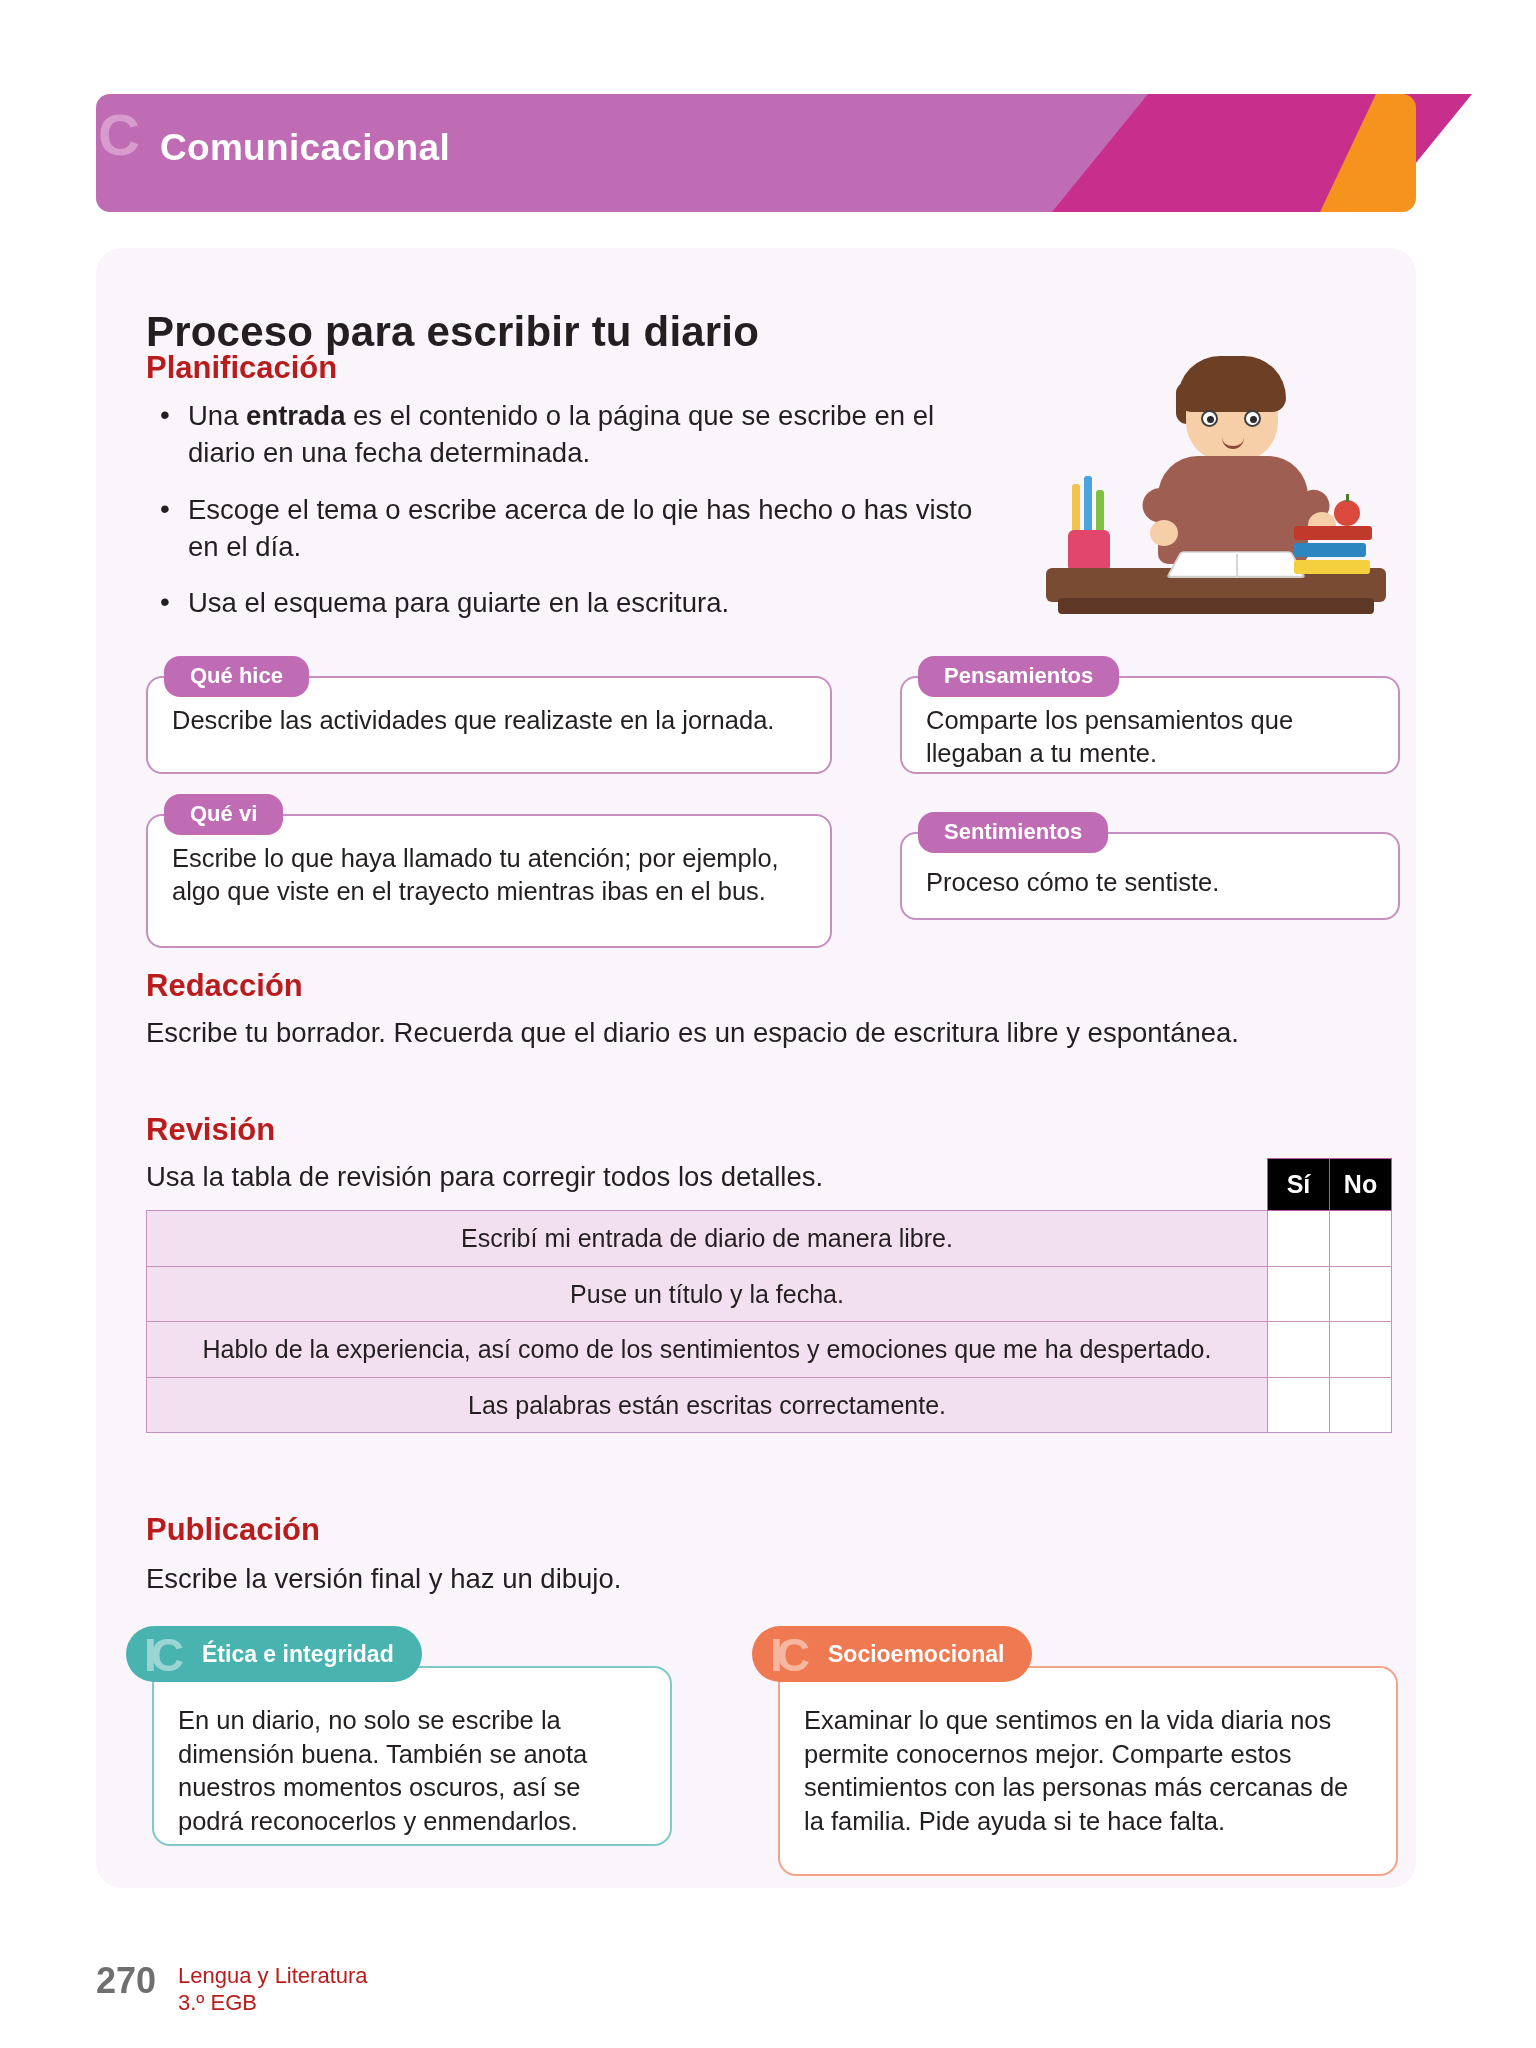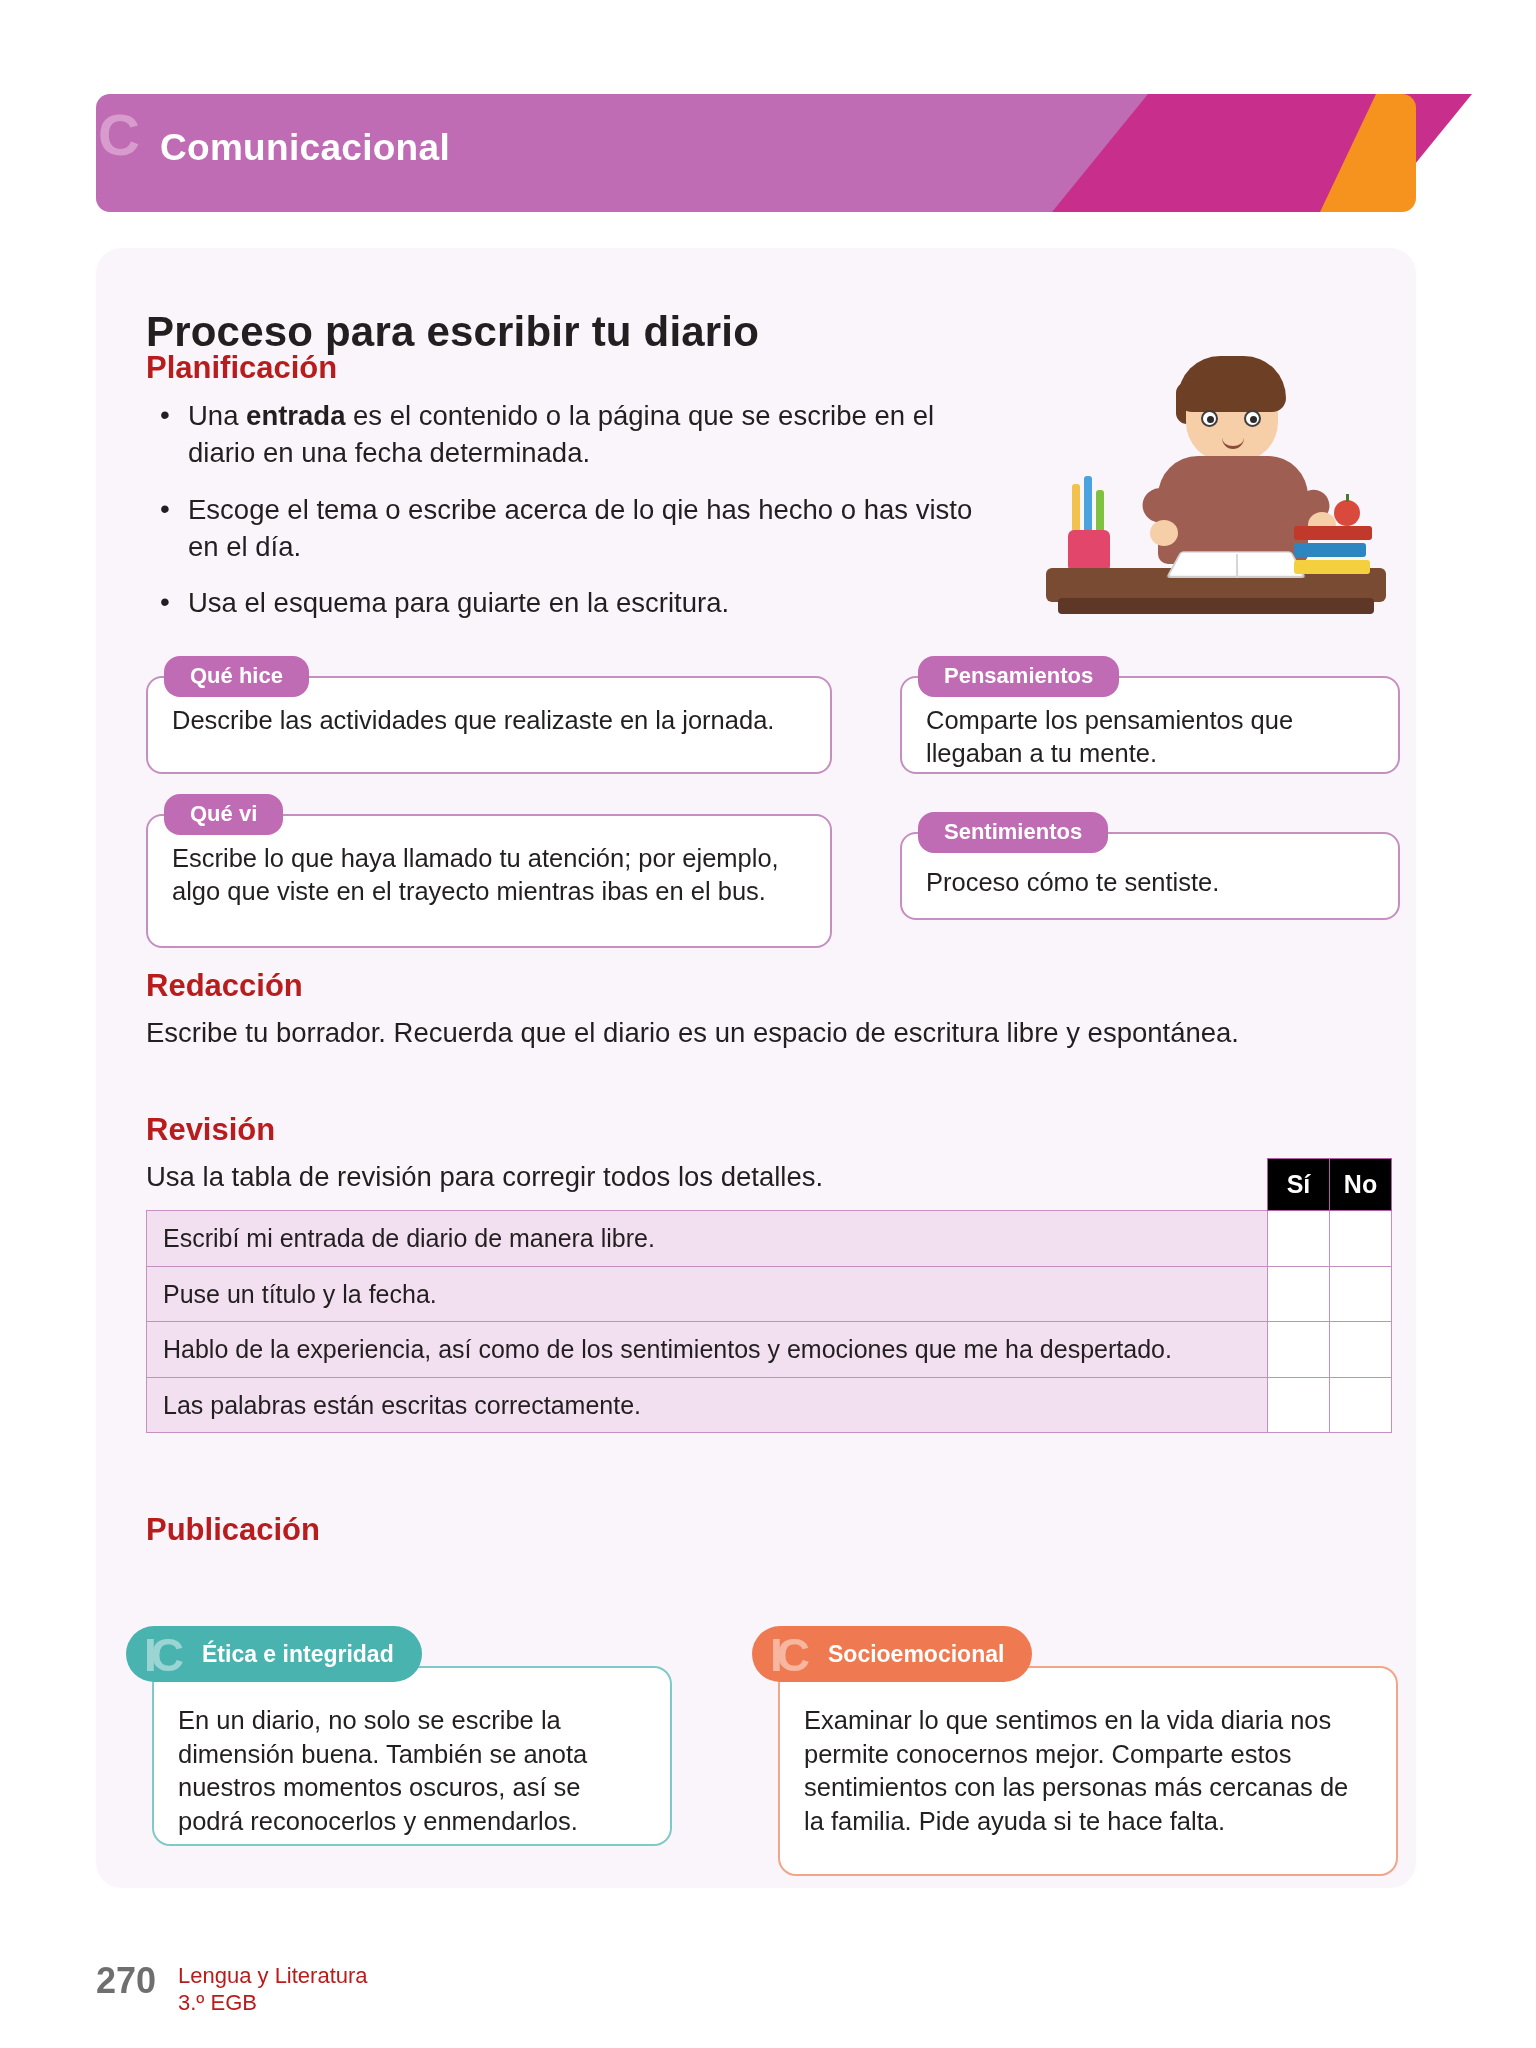--- a/index.html
+++ b/index.html
@@ -339,20 +339,21 @@
     height: 52px;
   }
   .tbl .blank-hdr { border: none; background: transparent; }
   .tbl td.item {
     background: #f2e0f1;
     border: 1.5px solid #c58fc0;
     font-size: 25px;
     line-height: 1.3;
     padding: 11px 16px;
     color: #231f20;
+    text-align: center;
   }
   .tbl td.mark {
     background: #ffffff;
     border: 1.5px solid #c58fc0;
     width: 62px;
   }
 
   
   .capsule { position: absolute; }
   .capsule .cap-tag {
@@ -524,20 +525,21 @@
     </tr>
     <tr>
       <td class="item">Las palabras están escritas correctamente.</td>
       <td class="mark"></td>
       <td class="mark"></td>
     </tr>
   </tbody>
     </table>
 
   <div class="sec-head sec-publicacion">Publicación</div>
+  <div class="para para-publicacion">Escribe la versión final y haz un dibujo.</div>
 
   <div class="capsule" id="cap-etica">
     <div class="cap-tag">
       <span class="cap-ic">IC</span>
       <span>Ética e integridad</span>
     </div>
     <div class="cap-body">En un diario, no solo se escribe la dimensión buena. También se anota nuestros momentos oscuros, así se podrá reconocerlos y enmendarlos.</div>
   </div>
 
   <div class="capsule" id="cap-socio">

